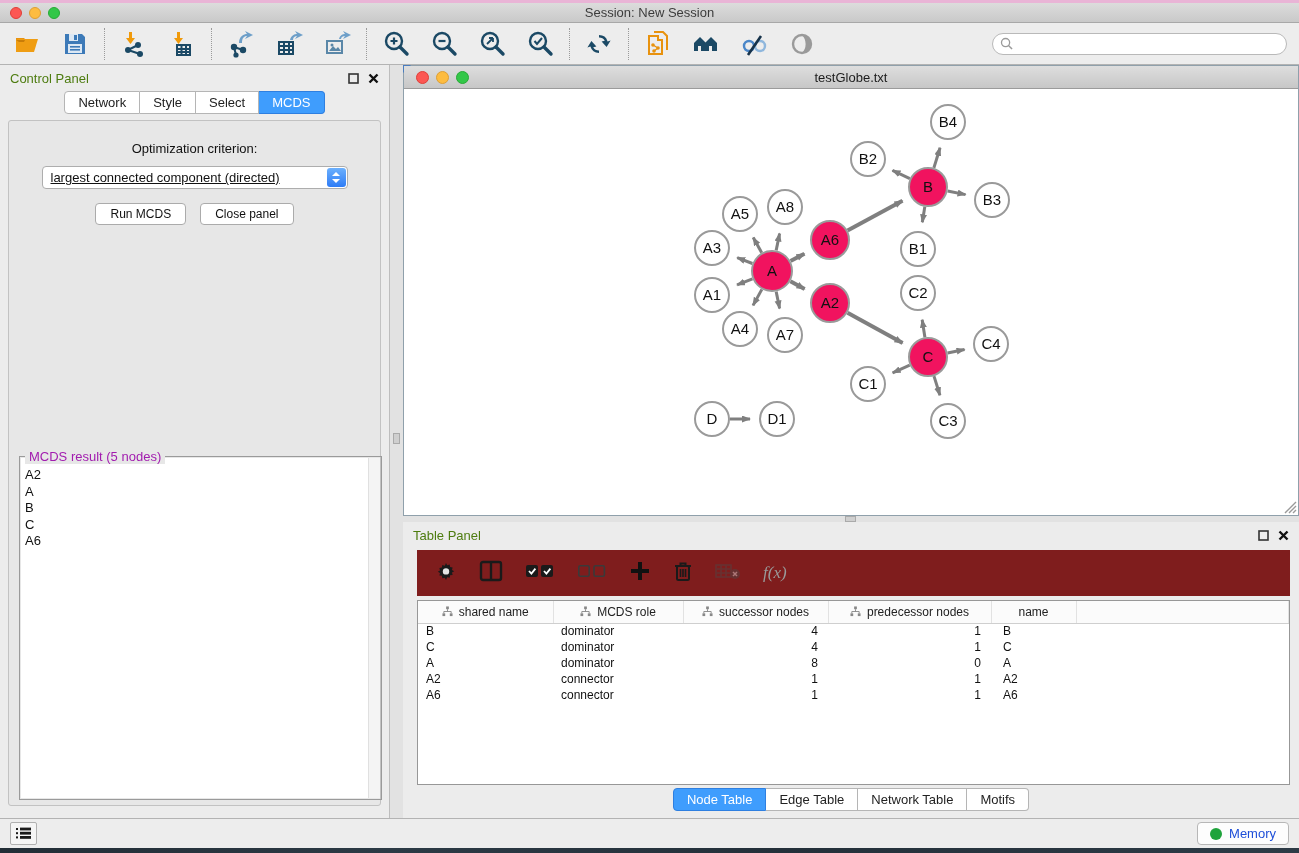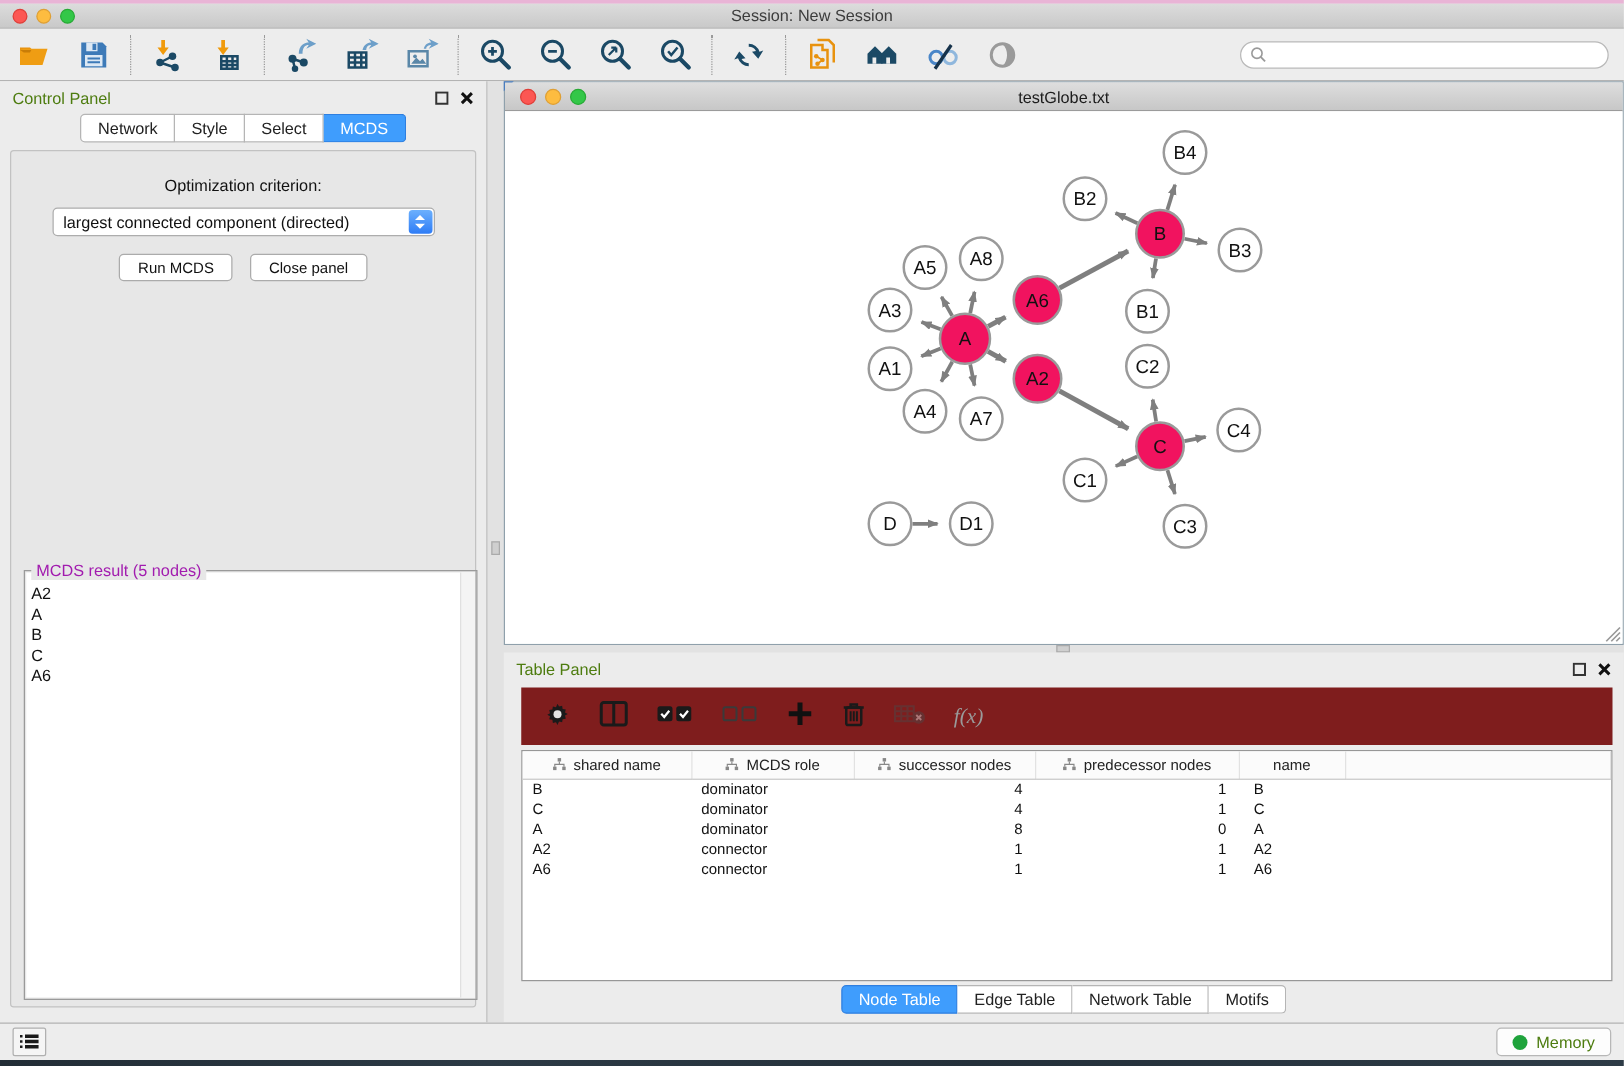--- a/index.html
+++ b/index.html
@@ -42,21 +42,21 @@
   .seg .tab { font-size:13px; color:#222; background:#fff; border:1px solid #b5b5b5;
     border-left:none; padding:3px 13px; cursor:default; }
   .seg .tab:first-child { border-left:1px solid #b5b5b5; border-radius:4px 0 0 4px; }
   .seg .tab:last-child { border-radius:0 4px 4px 0; }
   .seg .tab.active { background:#3f9dfd; border-color:#2e7fe0; color:#fff; }
   #cp-content { position:absolute; left:8px; right:8px; top:55px; bottom:12px;
     background:#e7e7e7; border:1px solid #c2c2c2; border-radius:3px; }
   #opt-label { text-align:center; margin-top:20px; font-size:13px; color:#111; }
   #opt-select { position:relative; margin:10px auto 0; width:306px; height:23px; background:#fff;
     border:1px solid #adadad; border-radius:4px; font-size:13px; color:#111;
-    display:flex; align-items:center; padding-left:8px; }
+    display:flex; align-items:center; padding-left:8px;text-decoration:underline; }
   #opt-select .stepper { position:absolute; right:1px; top:1px; bottom:1px; width:19px;
     border-radius:3px; background:linear-gradient(#6cb0fd,#2e7cf6);
     display:flex; flex-direction:column; align-items:center; justify-content:center; }
   .chev { width:0; height:0; border-left:4px solid transparent; border-right:4px solid transparent; }
   .chev.up { border-bottom:4px solid #fff; margin-bottom:3px; }
   .chev.dn { border-top:4px solid #fff; }
   #cp-buttons { display:flex; justify-content:center; gap:14px; margin-top:14px; }
   .btn { font-size:12px; color:#111; background:#fff; border:1px solid #ababab;
     border-radius:4px; padding:3px 14px; cursor:default; }
 
@@ -103,21 +103,21 @@
   td.num { text-align:right; }
   td.left2 { padding-left:12px; }
   #tp-tabs { position:absolute; left:0; right:0; bottom:7px; display:flex; justify-content:center; }
 
   
   #statusbar { position:absolute; left:0; top:818px; width:1299px; height:30px;
     background:#ededed; border-top:1px solid #b3b3b3; display:flex; align-items:center; padding:0 10px; }
   #list-btn { width:27px; height:23px; background:#f5f5f5; border:1px solid #b0b0b0;
     border-radius:2px; display:flex; align-items:center; justify-content:center; }
   #memory-btn { margin-left:auto; display:flex; align-items:center; gap:7px;
-    background:#fdfdfd; border:1px solid #b7b7b7; border-radius:4px; padding:3px 12px; font-size:13px; color:#4d7c0f; }
+    background:#fdfdfd; border:1px solid #b7b7b7; border-radius:4px; padding:3px 12px; font-size:13px; color:#1d4ed8; }
   #memory-dot { width:12px; height:12px; border-radius:50%; background:#1fa33c; }
   #bottom-strip { position:absolute; left:0; top:848px; width:1299px; height:5px;
     background:linear-gradient(90deg,#222d36,#2c3a45 30%,#24303a 60%,#2d3b46); }
 
   .muted svg { opacity:.45; }
   #fx-label { font-size:17px; font-family:"Liberation Serif", serif; font-style:italic; color:#9a9a9a; }
 </style>
 </head>
 <body>
 

